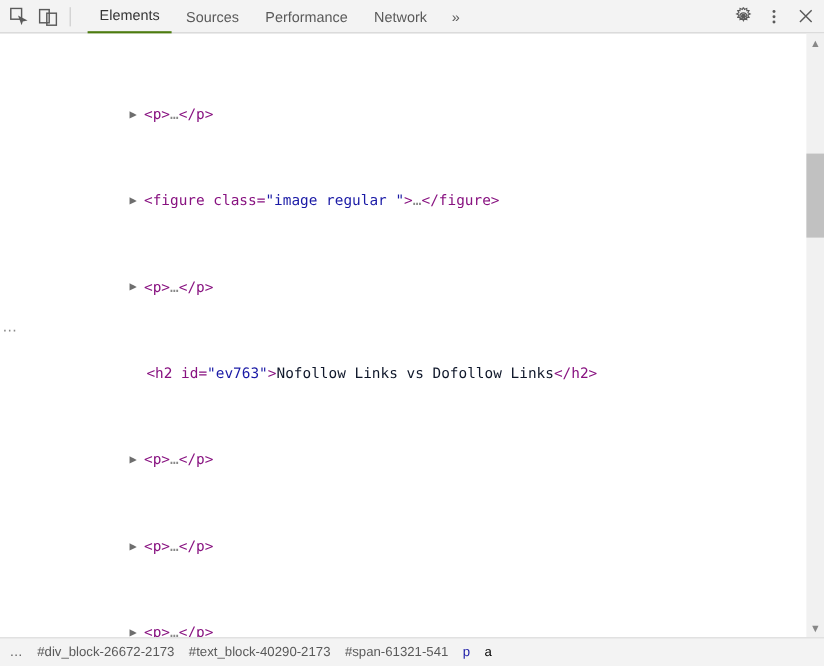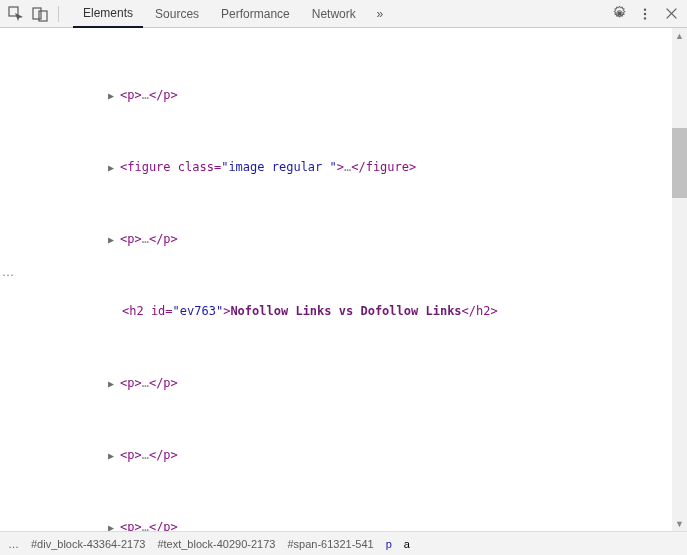--- a/index.html
+++ b/index.html
@@ -47,21 +47,21 @@
   .tab {
     padding: 4px 10px;
     color: #5a5a5a;
     cursor: pointer;
     height: 28px;
     display: flex;
     align-items: center;
   }
   .tab.active {
     color: #333;
-    border-bottom: 2px solid #0f172a;
+    border-bottom: 2px solid #4d7c0f;
   }
   .toolbar-right {
     display: flex;
     align-items: center;
     gap: 2px;
     margin-left: auto;
   }
   .tree-panel {
     position: absolute;
     top: 28px;
@@ -87,21 +87,21 @@
     position: absolute;
     left: -12px;
     top: 2px;
     color: #6e6e6e;
     font-size: 10px;
     cursor: pointer;
     user-select: none;
   }
   .tag { color: #881280; }
   .attr-value { color: #1a1aa6; }
-  .txt { color: #701a75; font-weight: bold; }
+  .txt { color: #0f172a; }
   .ellip { color: #888; }
   .left-gutter-ellipsis {
     position: absolute;
     left: 2px;
     top: 240px;
     color: #888;
     font-size: 12px;
     writing-mode: horizontal-tb;
   }
   .scrollbar-track {
@@ -240,18 +240,18 @@
 </div>
 
 <div class="scrollbar-track">
   <div class="scrollbar-up">▲</div>
   <div class="scrollbar-thumb"></div>
   <div class="scrollbar-down">▼</div>
 </div>
 
 <div class="breadcrumbs">
   <span class="crumb">…</span>
-  <span class="crumb">#div_block-43364-2173</span>
+  <span class="crumb">#div_block-26672-2173</span>
   <span class="crumb">#text_block-40290-2173</span>
   <span class="crumb">#span-61321-541</span>
   <span class="crumb sel-p">p</span>
   <span class="crumb sel-a">a</span>
 </div>
 
 </body></html>

